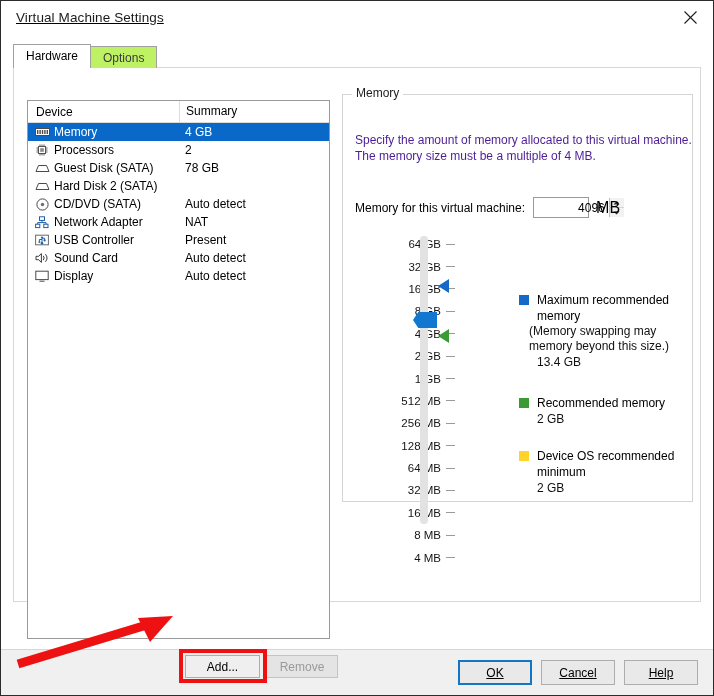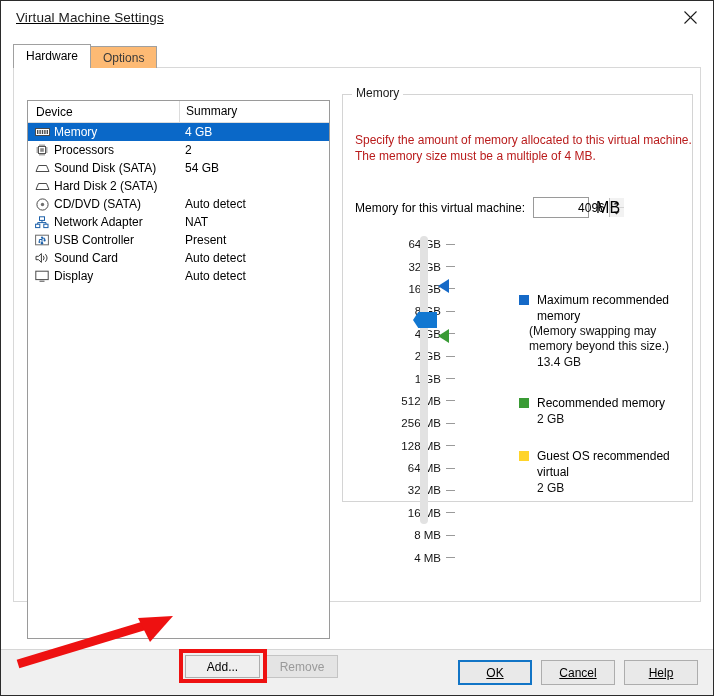--- a/index.html
+++ b/index.html
@@ -45,21 +45,21 @@
     position:absolute;left:12px;top:9px;
     display:flex;align-items:flex-end;height:24px;z-index:4;
   }
   .tab{
     height:22px;line-height:22px;padding:0 12px;
     font-size:12px;box-sizing:border-box;
     border:1px solid #a0a0a0;border-bottom:none;
     position:relative;top:0;cursor:default;
   }
   .tab.active{background:#ffffff;color:#000;height:24px;line-height:23px;z-index:3;}
-  .tab.inactive{background:#fdba74;color:#3a3a3a;margin-left:-1px;}
+  .tab.inactive{background:#bef264;color:#3a3a3a;margin-left:-1px;}
   .tabpanel{
     position:absolute;left:12px;top:32px;right:12px;bottom:47px;
     background:#ffffff;border:1px solid #d8d8d8;box-sizing:border-box;
   }
   
   .devlist{
     position:absolute;left:13px;top:32px;width:303px;height:539px;
     border:1px solid #9a9a9a;background:#ffffff;box-sizing:border-box;
     overflow:hidden;
   }
@@ -98,21 +98,21 @@
   .memgroup{
     position:absolute;left:328px;top:26px;width:351px;height:408px;
     border:1px solid #d4d4d4;box-sizing:border-box;background:#ffffff;
   }
   .grouplabel{
     position:absolute;left:338px;top:18px;background:#ffffff;
     padding:0 4px;font-size:12px;color:#1b1b1b;
   }
   .memdesc{
     position:absolute;left:341px;top:64px;width:340px;
-    font-size:12px;line-height:16px;color:#b91c1c;
+    font-size:12px;line-height:16px;color:#4c1d95;
   }
   .memrow{
     position:absolute;left:341px;top:129px;display:flex;align-items:center;font-size:12px;
   }
   .spinbox{
     width:56px;height:21px;border:1px solid #9a9a9a;background:#ffffff;
     display:flex;align-items:center;box-sizing:border-box;margin-left:8px;padding-left:44px;
   }
   .spinval{flex:1;text-align:right;padding-right:4px;font-size:12px;}
   .spinarrows{width:15px;height:19px;display:flex;flex-direction:column;flex:none;}
@@ -244,23 +244,23 @@
         </div>
 
         <div class="dev-row">
           <div class="dcell">
             <span class="ic">
               <svg width="15" height="11" viewBox="0 0 15 11">
                 <path d="M1 8.5 L3.5 2.5 L11.5 2.5 L14 8.5 Z" fill="#ffffff" stroke="#4a4a4a" stroke-linejoin="round"></path>
                 <line x1="1" y1="8.5" x2="14" y2="8.5" stroke="#4a4a4a"></line>
               </svg>
             </span>
-            <span>Sound Disk (SATA)</span>
-          </div>
-          <div class="scell">54 GB</div>
+            <span>Guest Disk (SATA)</span>
+          </div>
+          <div class="scell">78 GB</div>
         </div>
 
         <div class="dev-row">
           <div class="dcell">
             <span class="ic">
               <svg width="15" height="11" viewBox="0 0 15 11">
                 <path d="M1 8.5 L3.5 2.5 L11.5 2.5 L14 8.5 Z" fill="#ffffff" stroke="#4a4a4a" stroke-linejoin="round"></path>
                 <line x1="1" y1="8.5" x2="14" y2="8.5" stroke="#4a4a4a"></line>
               </svg>
             </span>
@@ -463,21 +463,21 @@
           <div class="leg-head">
             <span class="sw green"></span>
             <span class="leg-title">Recommended memory</span>
           </div>
           <div class="leg-val">2 GB</div>
         </div>
         <div class="gap-md"></div>
         <div class="leg-item">
           <div class="leg-head">
             <span class="sw yellow"></span>
-            <span class="leg-title">Guest OS recommended virtual</span>
+            <span class="leg-title">Device OS recommended minimum</span>
           </div>
           <div class="leg-val">2 GB</div>
         </div>
       </div>
 
     </div>
   </div>
 
   <div class="footer">
     <div class="fbtn primary">OK</div>

